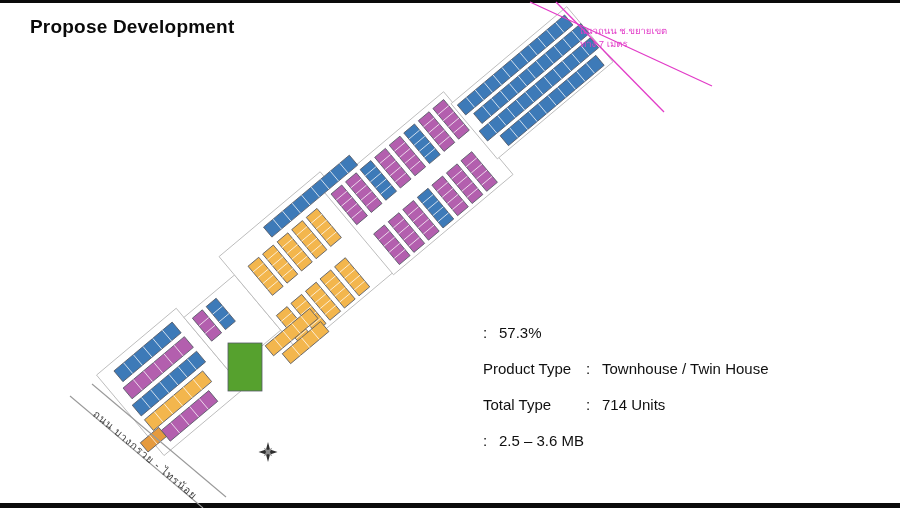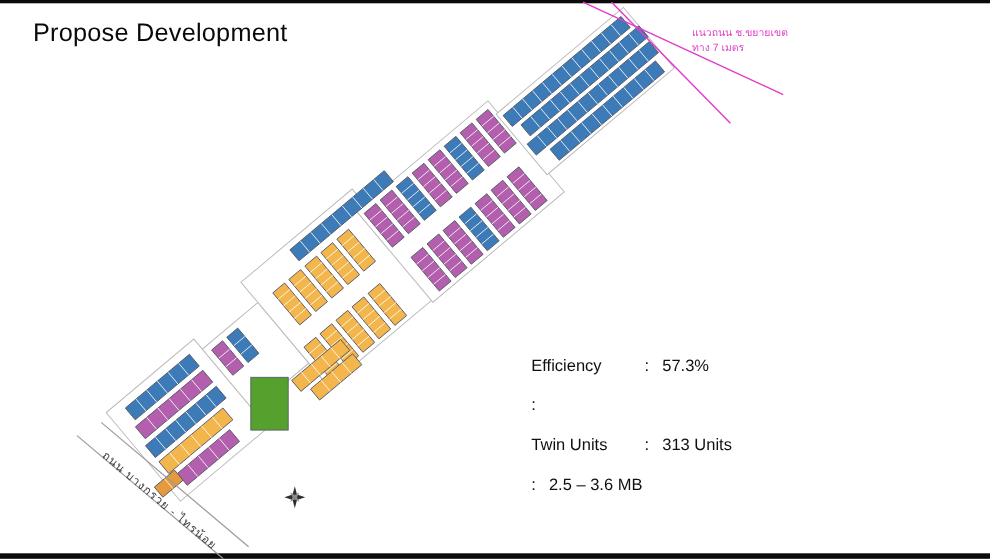--- a/index.html
+++ b/index.html
@@ -5,24 +5,24 @@
   html,body{margin:0;padding:0}
   body{
     width:900px;height:508px;position:relative;background:#ffffff;
     font-family:"Liberation Sans",sans-serif;overflow:hidden;color:#111;
   }
   .bar{position:absolute;left:0;width:100%;background:#0b0b0b}
   .bar.top{top:0;height:3px}
   .bar.bottom{bottom:0;height:5px}
   .title{
     position:absolute;left:30px;top:16px;
-    font-size:23px;font-weight:normal;color:#0a0a0a;letter-spacing:.2px;
+    font-size:19px;font-weight:bold;color:#0a0a0a;letter-spacing:.2px;
   }
   .pink-note{
-    position:absolute;left:629px;top:24px;color:#e23cc8;
+    position:absolute;left:580px;top:24px;color:#e23cc8;
     font-size:9.5px;line-height:13px;white-space:nowrap;
   }
   .road-label{
     position:absolute;left:100px;top:406px;
     font-size:10.5px;color:#3f3f3f;letter-spacing:1px;white-space:nowrap;
     transform:rotate(40deg);transform-origin:0 0;
   }
   .info{position:absolute;left:483px;top:322px;font-size:15px;color:#101010}
   .info .row{display:flex;line-height:21px;margin-bottom:15px}
   .info .lbl{width:103px;font-weight:500}
@@ -295,29 +295,30 @@
 
 <div class="pink-note">
   <div>แนวถนน ช.ขยายเขต</div>
   <div>ทาง 7 เมตร</div>
 </div>
 
 <div class="road-label">ถนน บางกรวย - ไทรน้อย</div>
 
 <div class="info">
   <div class="row">
-    <span class="lbl">Efficiency</span>
     <span class="sep">:</span>
     <span class="val">57.3%</span>
   </div>
   <div class="row">
+    <span class="lbl">Product Type</span>
     <span class="sep">:</span>
+    <span class="val">Townhouse / Twin House</span>
   </div>
   <div class="row">
-    <span class="lbl">Twin Units</span>
+    <span class="lbl">Total Type</span>
     <span class="sep">:</span>
-    <span class="val">313 Units</span>
+    <span class="val">714 Units</span>
   </div>
   <div class="row">
     <span class="sep">:</span>
     <span class="val">2.5 – 3.6 MB</span>
   </div>
 </div>
 
 </body></html>

